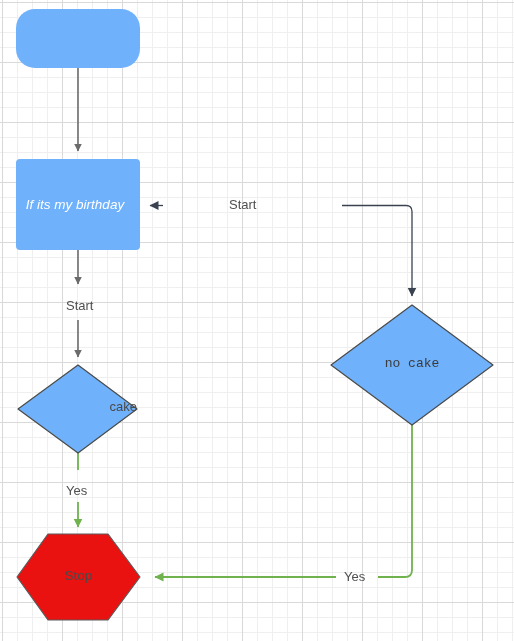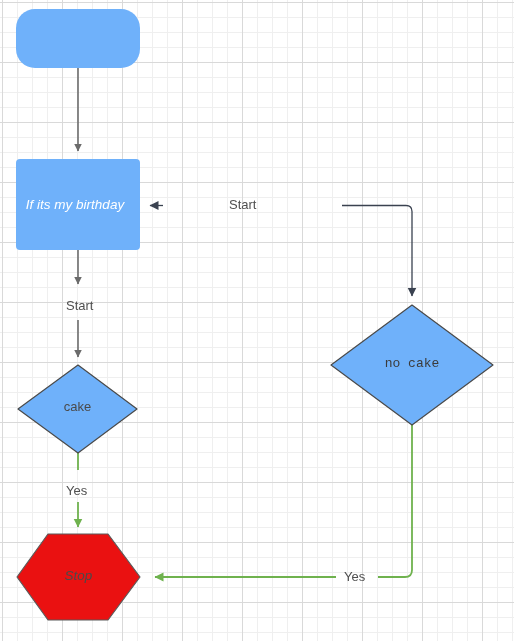--- a/index.html
+++ b/index.html
@@ -39,29 +39,29 @@
   .nl-start {
     left: 16px; top: 29px; width: 124px;
     font-size: 13px; font-style: italic; color: #ffffff;
   }
   .nl-cond {
     left: 13px; top: 197px; width: 124px;
     font-size: 13.5px; font-style: italic; color: #ffffff;
   }
   .nl-cake {
     left: 18px; top: 399px; width: 119px;
-    font-size: 13px; color: #4a4a4a;
+    font-size: 13px; color: #4a4a4a; text-align: right;
   }
   .nl-nocake {
     left: 331px; top: 356px; width: 162px;
     font-size: 13px; color: #3b3b3b; font-family: Liberation Mono, monospace;
   }
   .nl-stop {
     left: 17px; top: 568px; width: 123px;
-    font-size: 13.5px; color: #4a4a4a; font-style: italic;
+    font-size: 13.5px; color: #4a4a4a;
   }
   .edge-label {
     position: absolute;
     white-space: nowrap;
     font-size: 13px;
     color: #4f4f4f;
     background: transparent;
     pointer-events: none;
   }
   .el-false { left: 229px; top: 197px; }

